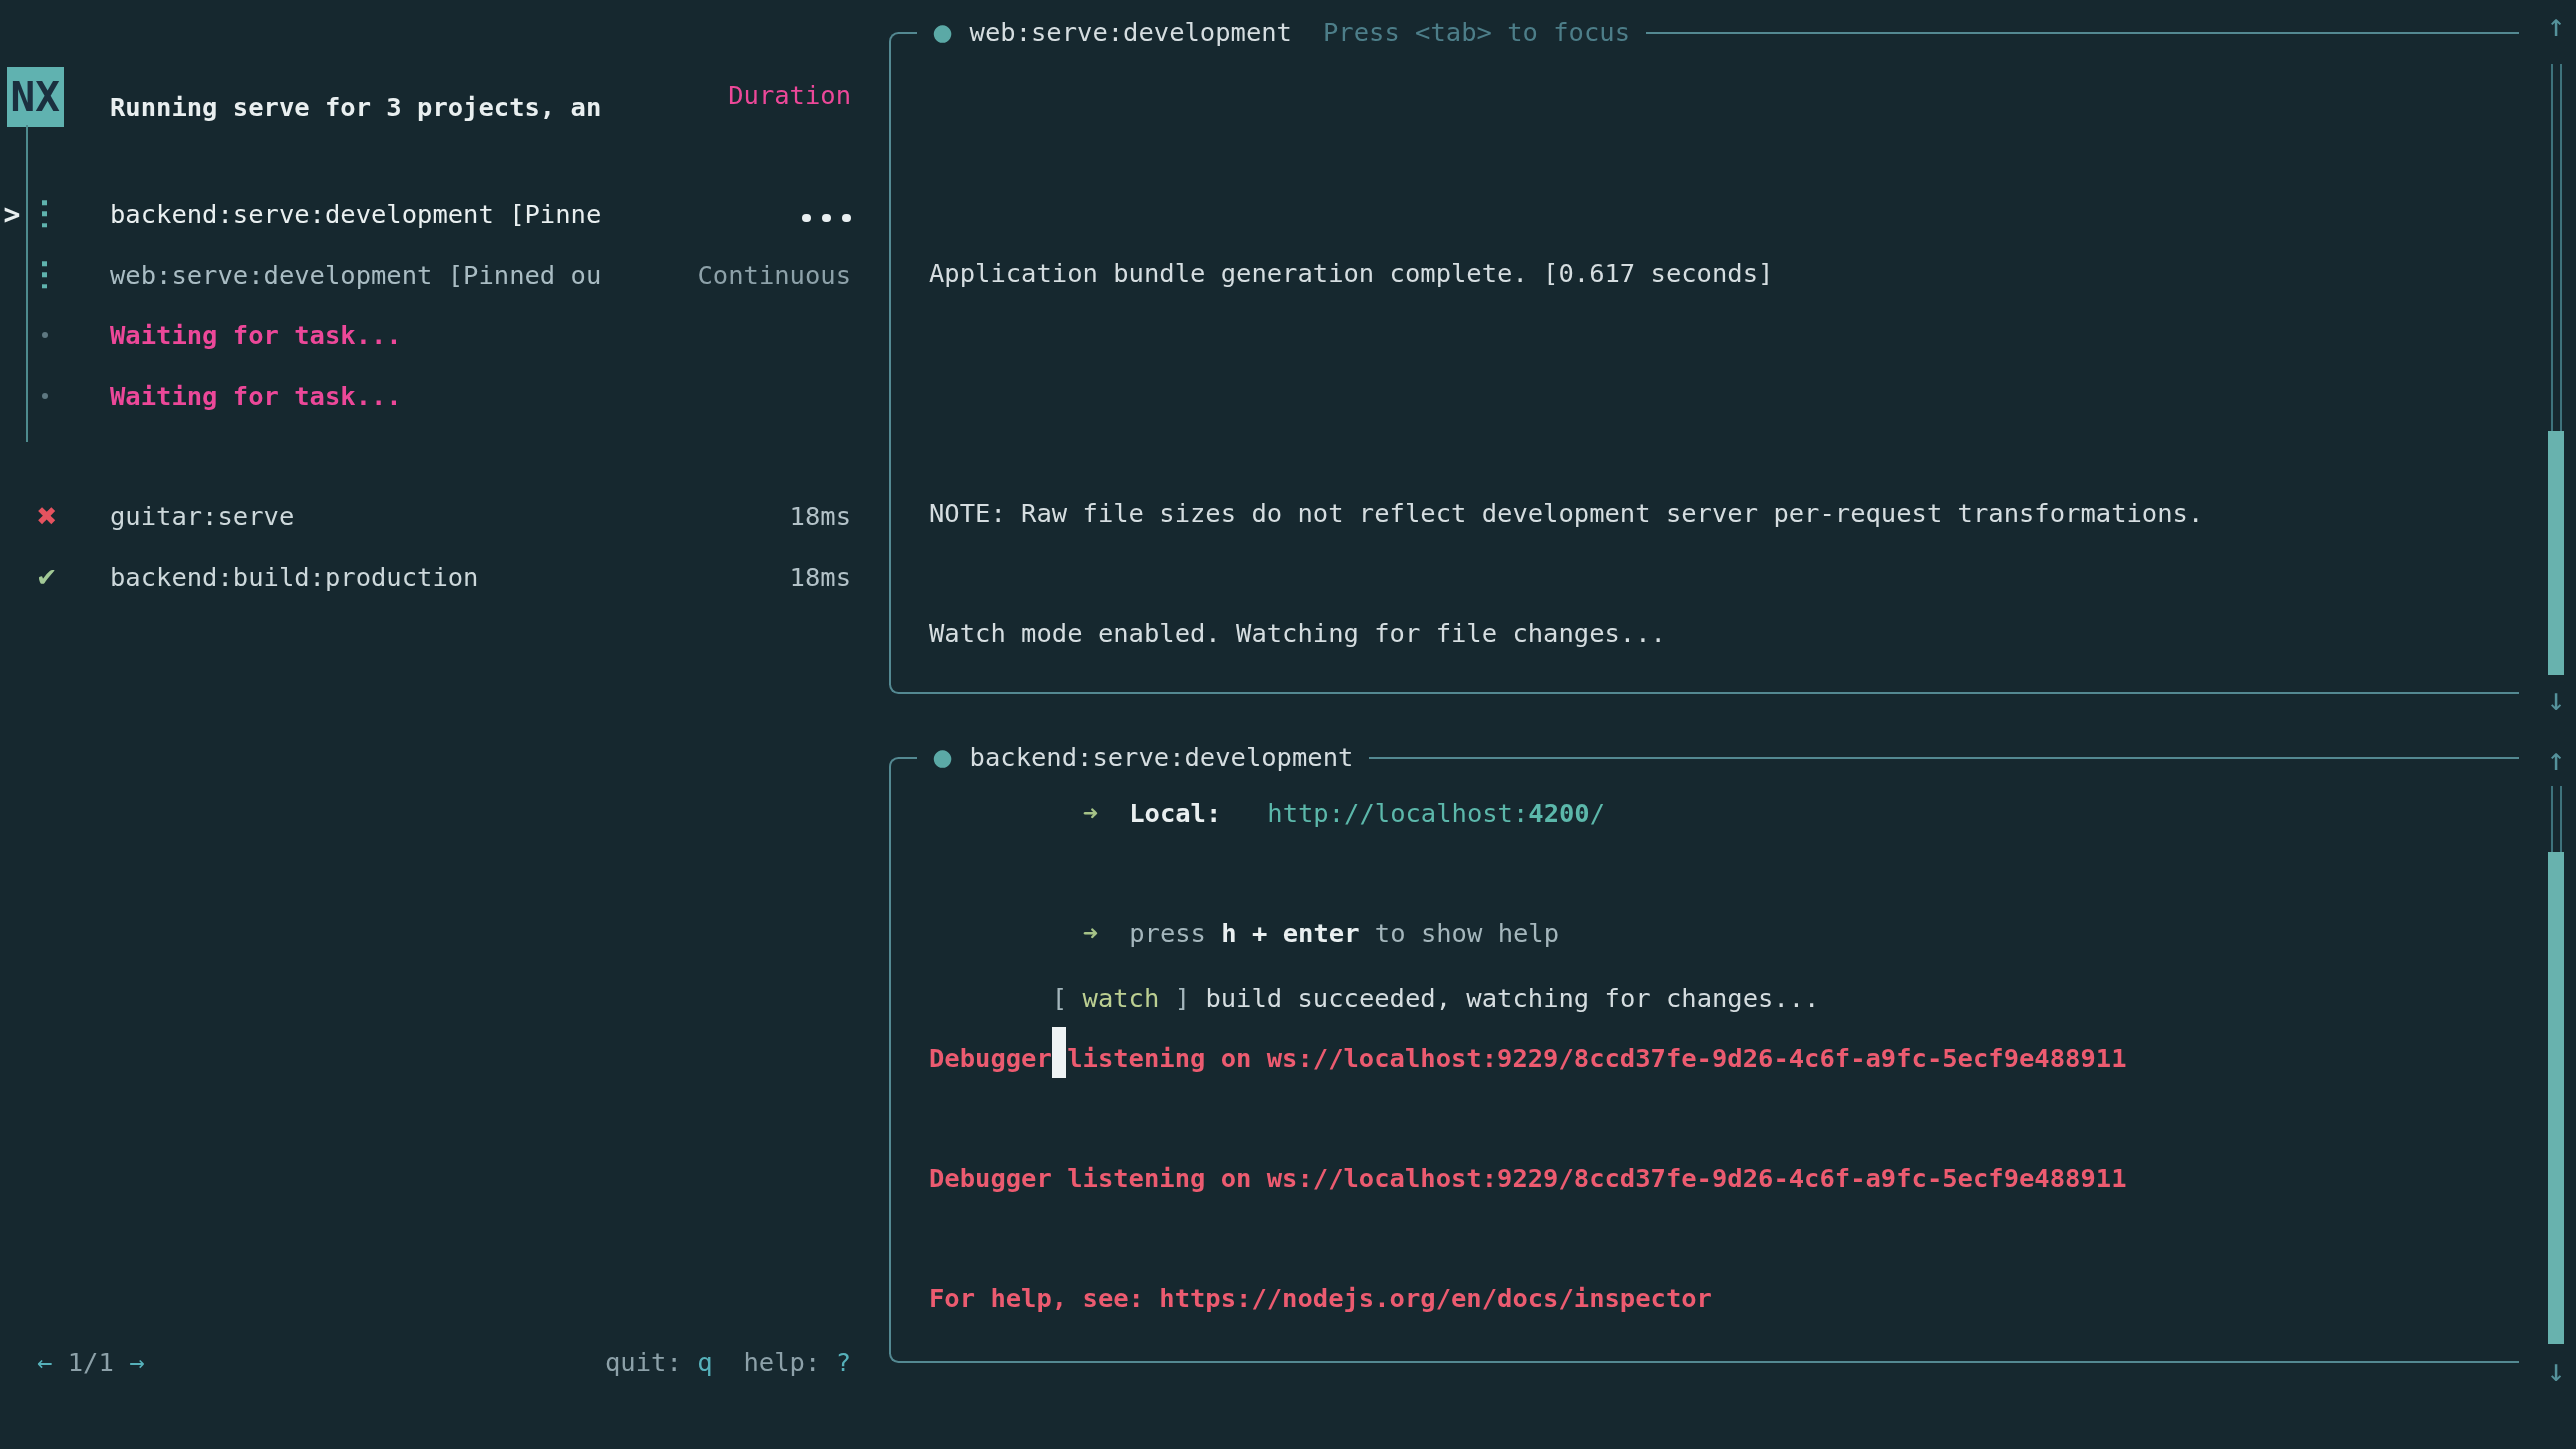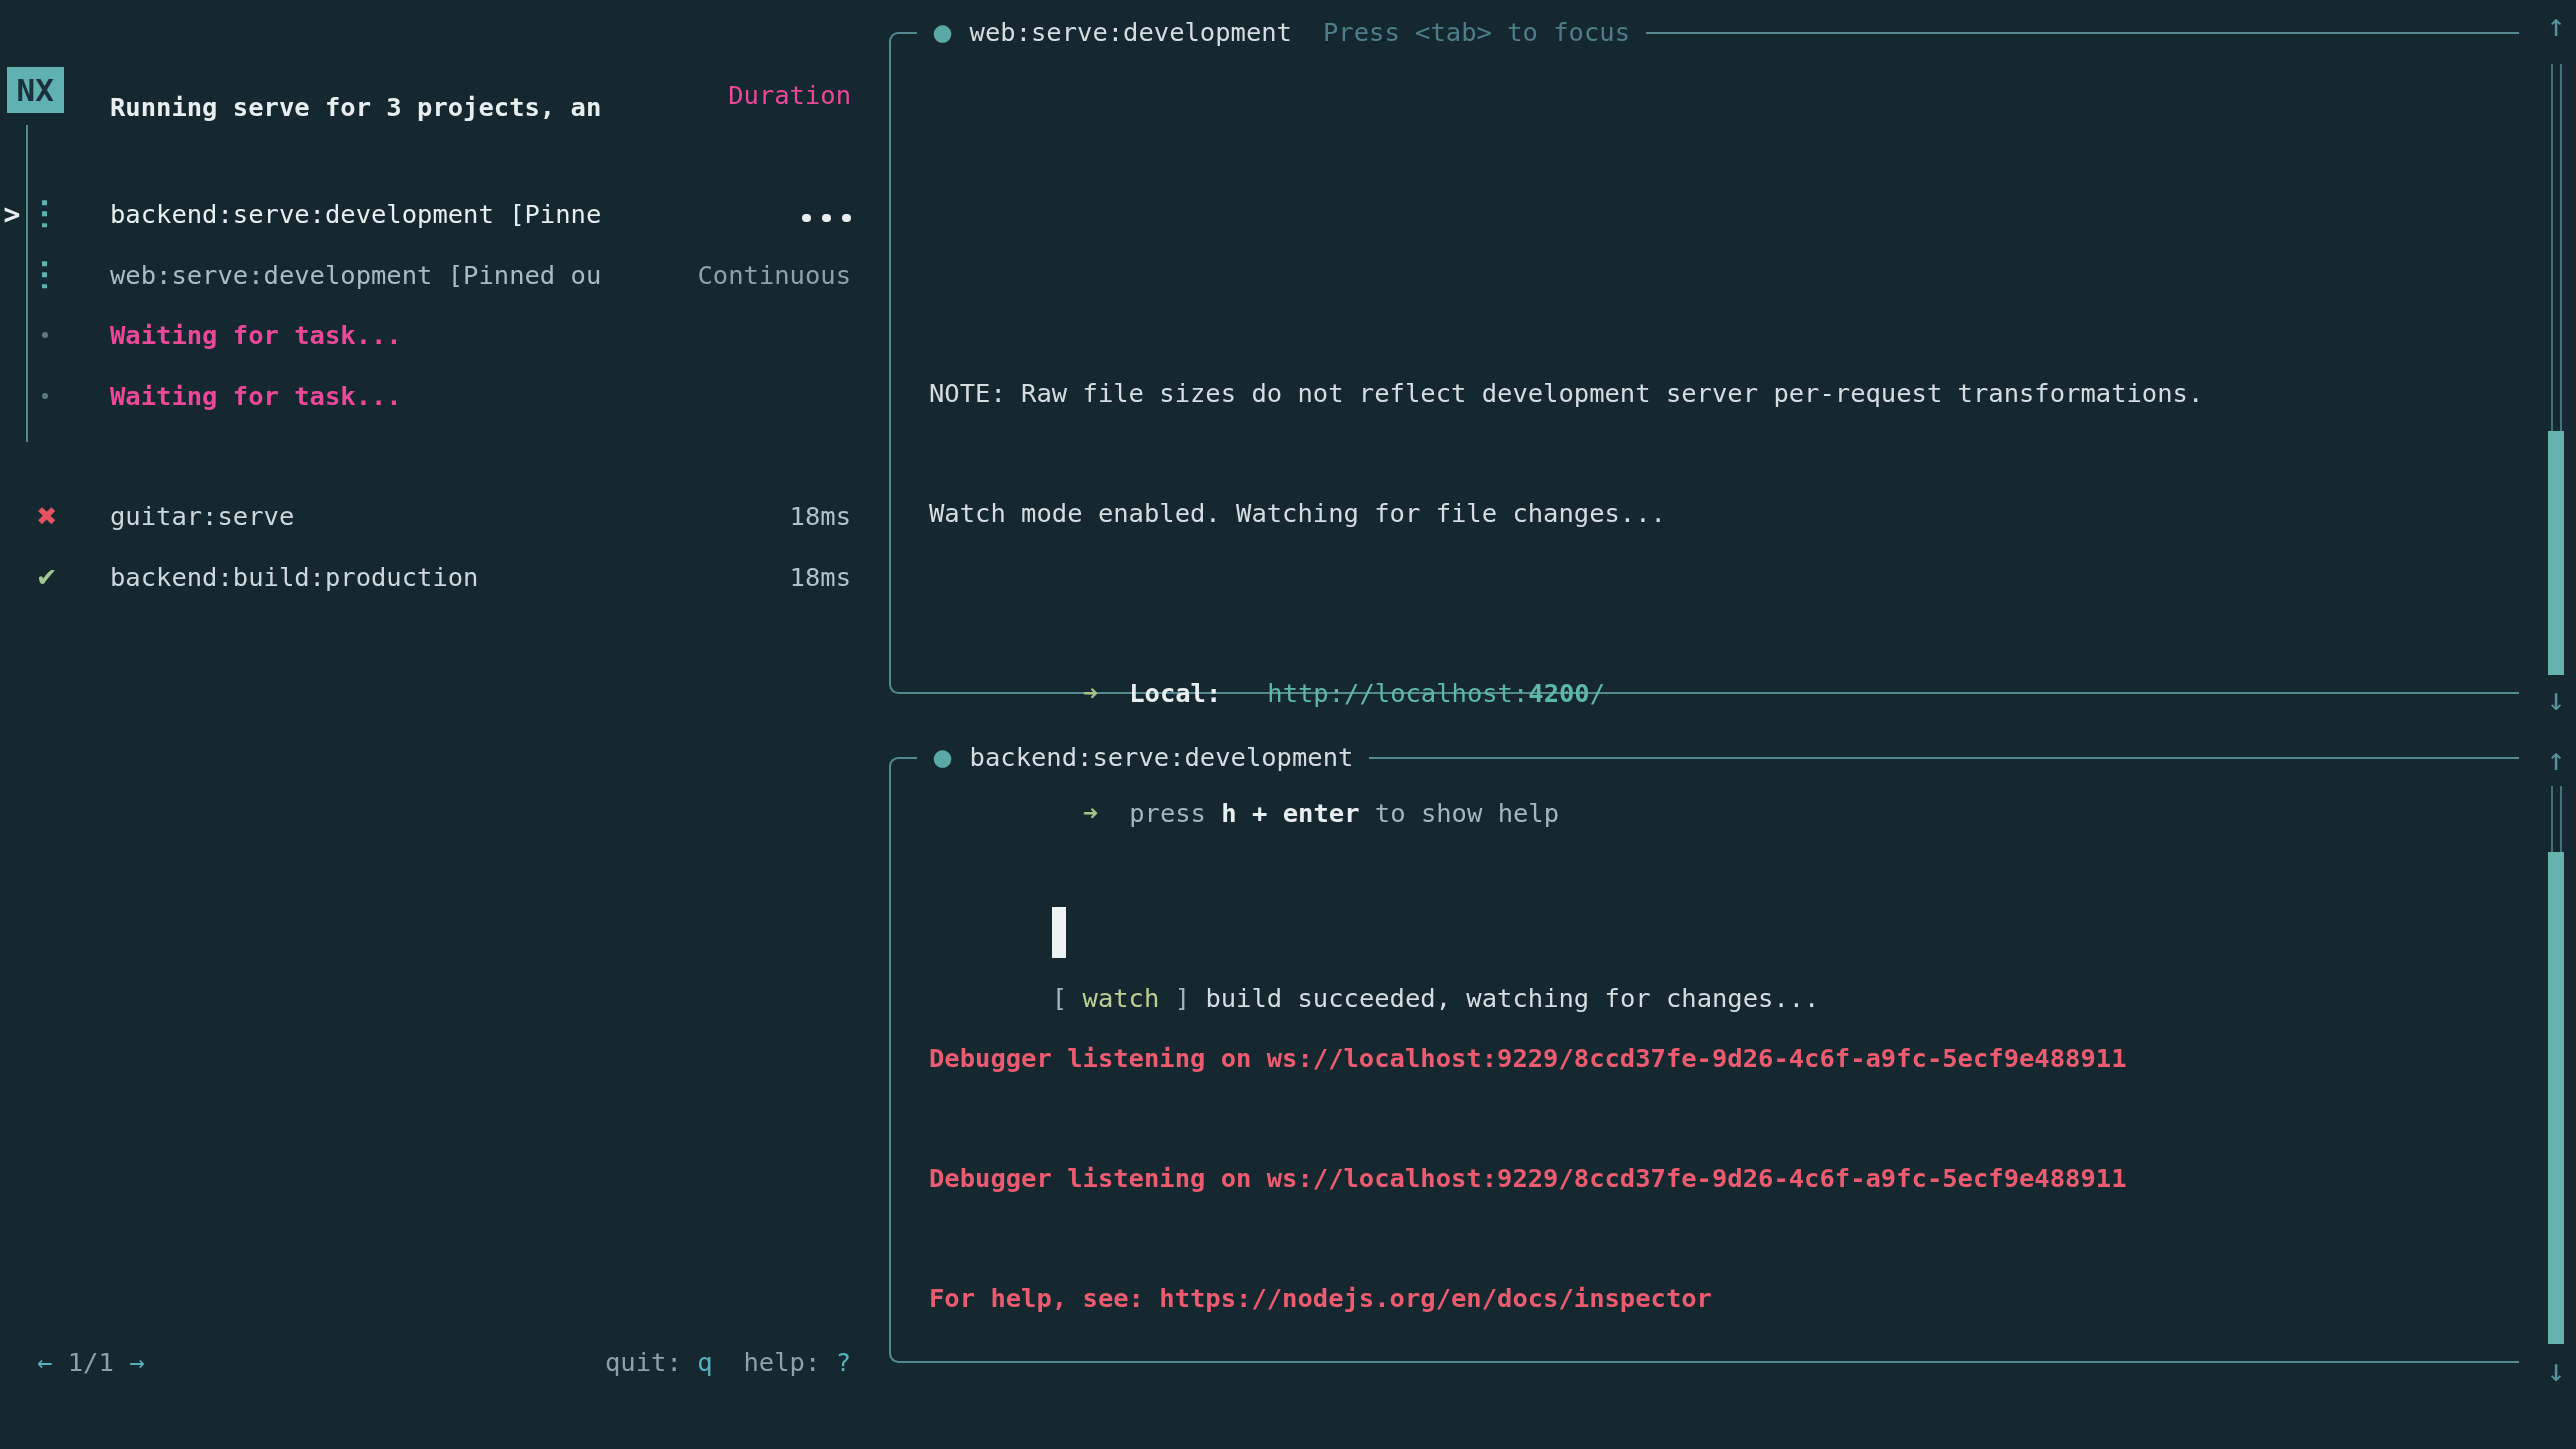--- a/index.html
+++ b/index.html
@@ -2,23 +2,23 @@
 <html style="font-size:10.7px"><head>
 <meta charset="utf-8">
 <style>
   html,body{margin:0;padding:0;background:#16282f;}
   .screen{position:relative;width:2576px;height:1449px;background:#16282f;overflow:hidden;
           font-family:"DejaVu Sans Mono","Liberation Mono",monospace;font-size:25.5px;color:#d5dde0;}
   .pre{white-space:pre;}
 
   
   .sidebar{position:absolute;left:0;top:0;width:889px;height:1449px;}
-  .nx-logo{position:absolute;left:6.7px;top:67px;width:57px;height:46px;background:#60b2b0;
+  .nx-logo{position:absolute;left:6.7px;top:67px;width:57px;height:60px;background:#60b2b0;
            color:#1b2f3f;display:flex;align-items:center;justify-content:center;
-           font-weight:bold;font-size:31px;}
+           font-weight:bold;font-size:41px;}
   .tree-line{position:absolute;left:25.5px;top:125px;width:2.7px;height:317px;background:#4e8b8e;}
   .srow{position:absolute;left:0;width:889px;height:60px;display:flex;align-items:center;
         padding:0 38px 0 110px;box-sizing:border-box;}
   .srow .right{margin-left:auto;}
   .hdr-title{font-weight:bold;color:#e9eff0;margin-top:24px;}
   .hdr-duration{margin-left:auto;color:#ec4899;}
   .caret{position:absolute;left:3.4px;top:50%;transform:translateY(-50%);
          font-weight:bold;color:#e9eff0;font-size:28px;}
   .spin{position:absolute;left:42px;top:50%;transform:translateY(-50%);
         display:flex;flex-direction:column;gap:6.7px;}
@@ -150,20 +150,21 @@
     </div>
   </aside>
 
   <section class="pane pane1">
     <div class="pane-title">
       <span class="pane-bullet">●</span>
       <span class="pane-name">web:serve:development</span>
       <span class="pane-hint">Press &lt;tab&gt; to focus</span>
     </div>
     <div class="pane-body">
+      <div class="tline">Application bundle generation complete. [0.617 seconds]</div>
       <div class="tline"></div>
       <div class="tline">NOTE: Raw file sizes do not reflect development server per-request transformations.</div>
       <div class="tline">Watch mode enabled. Watching for file changes...</div>
       <div class="tline ind2">
         <span class="garrow">➜</span><span class="bold ml2">Local:</span><span class="url ml3">http://localhost:</span><span class="url-b">4200</span><span class="url">/</span>
       </div>
       <div class="tline ind2">
         <span class="garrow">➜</span><span class="dim2 ml2">press </span><span class="bold">h + enter</span><span class="dim2"> to show help</span>
       </div>
       <div class="tline">

